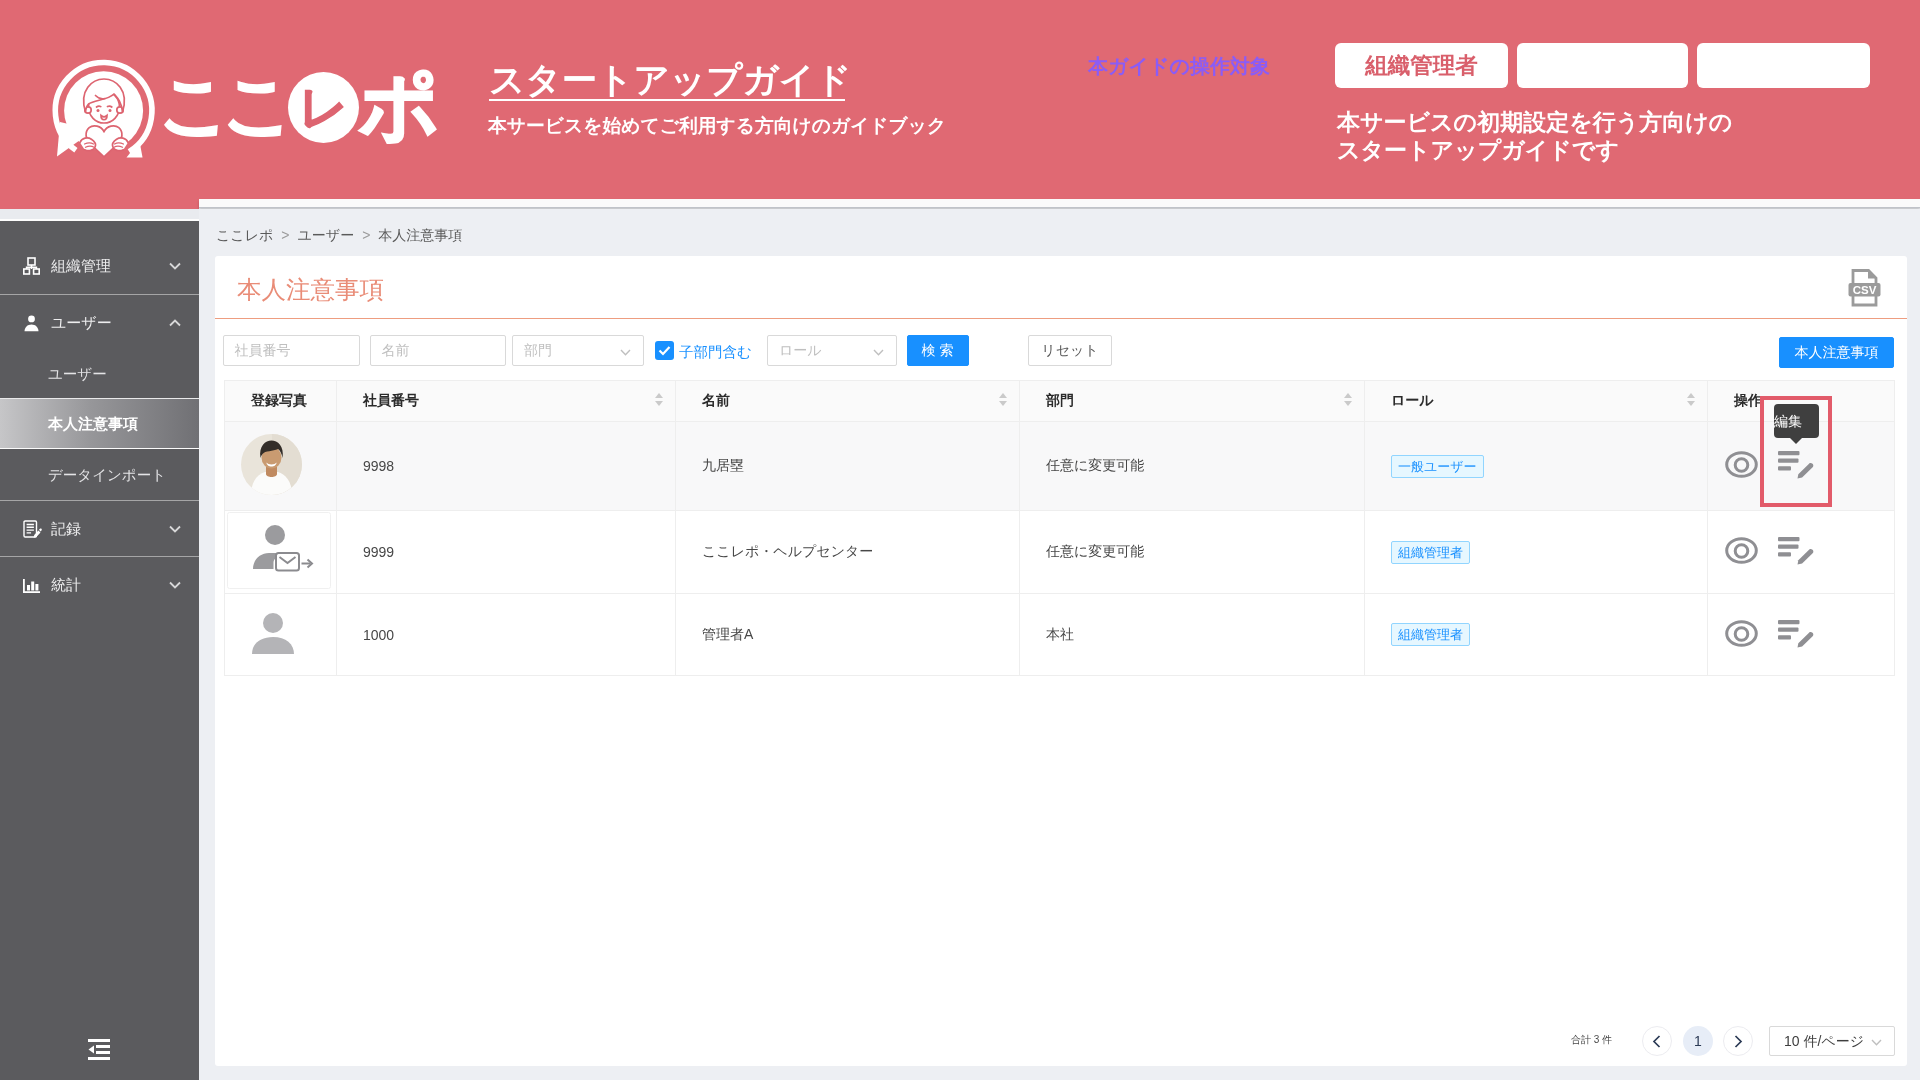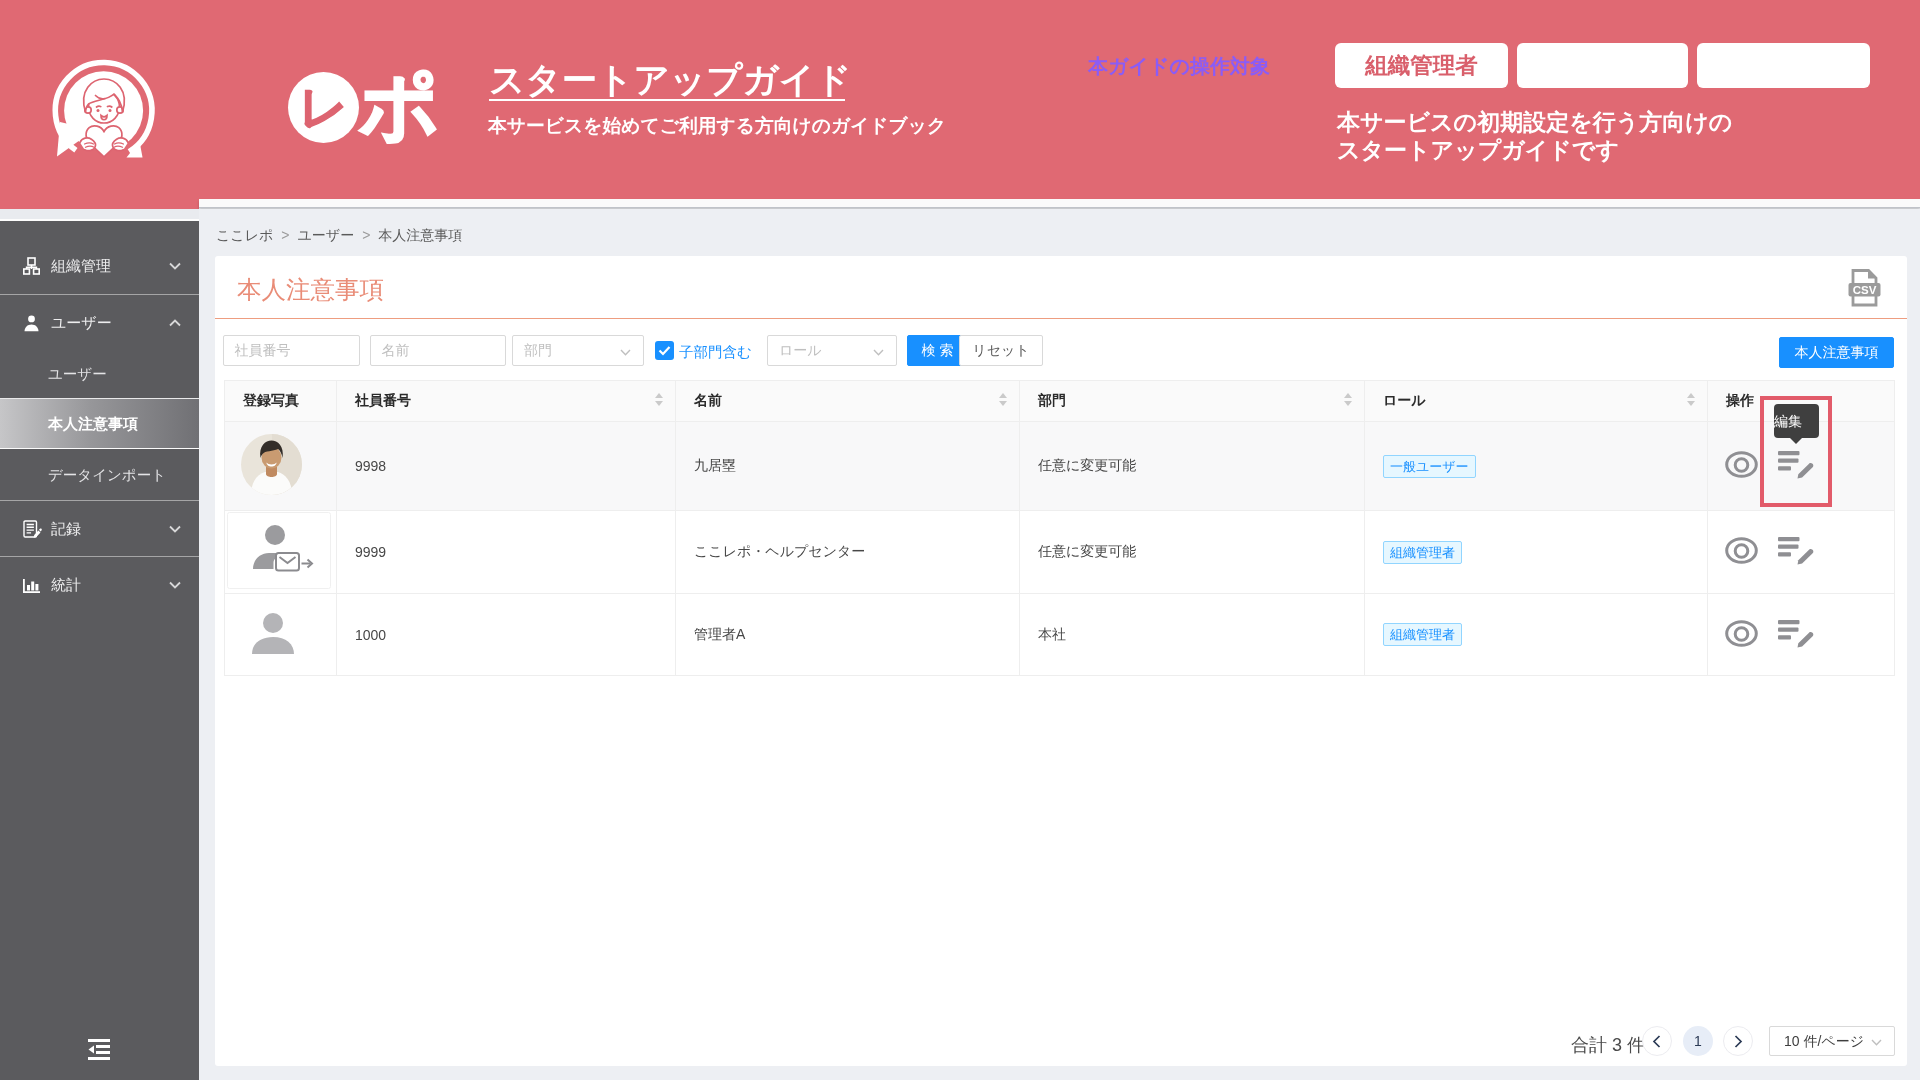--- a/index.html
+++ b/index.html
@@ -31,21 +31,21 @@
   .title { position:absolute; left:22px; top:17px; font-size:24.5px; color:#e98c77; }
   .divider { position:absolute; left:0; top:62px; width:1692px; height:1px; background:#ee9d80; }
   .inp { position:absolute; height:31px; border:1px solid #d9d9d9; border-radius:2px;
     background:#fff; font-size:14px; color:#bfbfbf; line-height:29px; padding-left:11px; }
   .selchev { position:absolute; top:13px; }
   .btn { position:absolute; height:31px; border-radius:2px; font-size:14px; text-align:center; }
   .bblue { background:#1890ff; color:#fff; border:1px solid #1890ff; }
   .bdef { background:#fff; color:#595959; border:1px solid #d9d9d9; }
   table.t { position:absolute; left:9px; top:124px; border-collapse:collapse; table-layout:fixed; }
   table.t th, table.t td { border:1px solid #eeeeee; font-weight:normal; text-align:left;
-    font-size:14px; color:#474747; padding:0 0 0 18px; position:relative; }
+    font-size:14px; color:#474747; padding:0 0 0 26px; position:relative; }
   table.t th { background:#fafafa; height:41px; color:#2b2b2b; font-weight:bold; }
   .srt { position:absolute; right:11px; top:50%; transform:translateY(-50%); }
   .tag { display:inline-block; height:23px; line-height:21px; padding:0 6px; font-size:13px;
     background:#e6f7ff; border:1px solid #91d5ff; border-radius:2px; color:#1890ff; }
   .cell-ico { position:absolute; top:50%; transform:translateY(-50%); }
 </style>
 </head>
 <body>
 <div class="abs hdr"></div>
 <div class="abs hdrtab"></div>
@@ -67,20 +67,21 @@
 <circle cx="62" cy="52.5" r="1.5" fill="#dd6470" stroke="none"></circle>
 <path d="M48.5 49 c 1.5 -1.2 3 -1.2 4.3 -0.4 M59.5 48.6 c 1.4 -0.8 2.9 -0.8 4.3 0.4"></path>
 <path d="M53 57.5 c 1.8 1.6 4.2 1.6 6 0 c 0 2.8 -1.4 4.2 -3 4.2 c -1.6 0 -3 -1.4 -3 -4.2 z" fill="#fff"></path>
 <path d="M56 73.5 c 3 -5.5 10.5 -7.5 14.8 -3.8 c 4.8 4.3 3.8 11.4 -1 16.2 l -13.8 13 l -13.8 -13 c -4.8 -4.8 -5.8 -11.9 -1 -16.2 c 4.3 -3.7 11.8 -1.7 14.8 3.8 z" fill="#fff"></path>
 <path d="M32 84.5 c 2 -4.8 7.6 -5.7 11.4 -3.3 c 2.9 1.9 4.8 4.8 3.8 7.6 c -1.4 3.8 -6.7 4.8 -10.5 2.9" fill="#fff"></path>
 <path d="M80 84.5 c -2 -4.8 -7.6 -5.7 -11.4 -3.3 c -2.9 1.9 -4.8 4.8 -3.8 7.6 c 1.4 3.8 6.7 4.8 10.5 2.9" fill="#fff"></path>
 <path d="M36.5 86 c 2.9 -1.4 6.7 -1.4 9 0 M37.5 89.3 c 2.9 -1.4 6.2 -1.4 8.6 0 M75.5 86 c -2.9 -1.4 -6.7 -1.4 -9 0 M74.5 89.3 c -2.9 -1.4 -6.2 -1.4 -8.6 0" stroke-width="1.2"></path>
 </g>
     </svg></div>
 <div class="abs" style="left:163px;top:63px;width:280px;height:90px;color:#fff;">
+    <span style="position:absolute;left:-4px;top:7px;font-size:70px;line-height:70px;font-weight:bold;color:#fff;letter-spacing:-8px;-webkit-text-stroke:2.2px #fff;">ここ</span>
     <span style="position:absolute;left:125px;top:9px;width:71px;height:71px;background:#fff;border-radius:50%;text-align:center;line-height:71px;font-size:48px;font-weight:bold;color:#dd6470;-webkit-text-stroke:1.6px #dd6470;">レ</span>
     <span style="position:absolute;left:196px;top:3px;font-size:79px;line-height:79px;font-weight:bold;color:#fff;-webkit-text-stroke:2.2px #fff;">ポ</span>
   </div>
 <div class="abs" style="left:489px;top:62px;font-size:35.5px;line-height:36px;font-weight:bold;color:#fff;">スタートアップガイド</div>
 <div class="abs" style="left:489px;top:99px;width:356px;height:2px;background:#fff;"></div>
 <div class="abs" style="left:488px;top:113px;font-size:18.8px;line-height:26px;font-weight:bold;color:#fff;">本サービスを始めてご利用する方向けのガイドブック</div>
 <div class="abs" style="left:1088px;top:53px;font-size:20px;font-weight:bold;color:#8b5cf6;">本ガイドの操作対象</div>
 <div class="abs" style="left:1335px;top:43px;width:173px;height:45px;background:#fff;border-radius:6px;text-align:center;line-height:45px;font-size:22.5px;font-weight:bold;color:#d95f6b;">組織管理者</div>
 <div class="abs" style="left:1517px;top:43px;width:171px;height:45px;background:#fff;border-radius:6px;"></div>
 <div class="abs" style="left:1697px;top:43px;width:173px;height:45px;background:#fff;border-radius:6px;"></div>
@@ -185,21 +186,21 @@
   <div style="position:absolute;left:440px;top:85px;width:19px;height:19px;background:#1890ff;border-radius:3px;">
     <svg width="19" height="19" viewBox="0 0 19 19">
         <path d="M4.5 9.5 8 13 14.5 6" fill="none" stroke="#fff" stroke-width="2.2"></path>
       </svg></div>
   <div style="position:absolute;left:464px;top:87px;font-size:14.5px;color:#1890ff;">子部門含む</div>
   <div class="inp" style="left:552px;top:79px;width:130px;">ロール
     <svg class="selchev" style="right:12px;" width="11" height="7" viewBox="0 0 11 7">
         <path d="M1 1 5.5 5.7 10 1" fill="none" stroke="#bfbfbf" stroke-width="1.4"></path>
       </svg></div>
   <div class="btn bblue" style="left:691.5px;top:79px;width:62px;line-height:29px;">検 索</div>
-  <div class="btn bdef" style="left:744px;top:79px;width:84px;line-height:29px;">リセット</div>
+  <div class="btn bdef" style="left:813px;top:79px;width:84px;line-height:29px;">リセット</div>
   <div class="btn bblue" style="left:1564px;top:81px;width:115px;line-height:29px;">本人注意事項</div>
   <table class="t" cellspacing="0">
    <colgroup>
         <col style="width:112px">
         <col style="width:339px">
         <col style="width:344px">
         <col style="width:345px">
         <col style="width:343px">
         <col style="width:187px">
       </colgroup>
@@ -321,21 +322,21 @@
                   <rect x="0" y="8.6" width="20.5" height="4.2" rx="1"></rect>
                   <rect x="0" y="16.2" width="13" height="4.2" rx="1"></rect>
                   <path d="M20.3 24.2 31.3 13.4c0,0 1.6-1.2 3.2.4 1.6,1.6.4,3.2.4,3.2L24.1 27.6 19.5 28.6z"></path>
                 </g>
               </svg></span>
           </td>
    </tr>
   </tbody>
     </table>
 
-  <div style="position:absolute;left:1356px;top:777px;font-size:18px;color:#4a4a4a;">合計 3 件</div>
+  <div style="position:absolute;left:1356px;top:777px;font-size:10px;color:#4a4a4a;">合計 3 件</div>
   <div style="position:absolute;left:1427px;top:770px;width:30px;height:30px;border:1px solid #ececf0;border-radius:50%;background:#fff;">
     <svg width="28" height="28" viewBox="0 0 28 28">
         <path d="M16.5 9 11 14.5 16.5 20" fill="none" stroke="#2b3a55" stroke-width="1.7"></path>
       </svg></div>
   <div style="position:absolute;left:1468px;top:770px;width:30px;height:30px;border-radius:50%;background:#e7edf7;text-align:center;line-height:30px;font-size:14px;color:#2b3a55;">1</div>
   <div style="position:absolute;left:1508px;top:770px;width:30px;height:30px;border:1px solid #ececf0;border-radius:50%;background:#fff;">
     <svg width="28" height="28" viewBox="0 0 28 28">
         <path d="M11.5 9 17 14.5 11.5 20" fill="none" stroke="#2b3a55" stroke-width="1.7"></path>
       </svg></div>
   <div style="position:absolute;left:1554px;top:770px;width:126px;height:30px;border:1px solid #d9d9d9;border-radius:2px;font-size:14px;color:#3e3e3e;line-height:28px;padding-left:14px;">10 件/ページ

